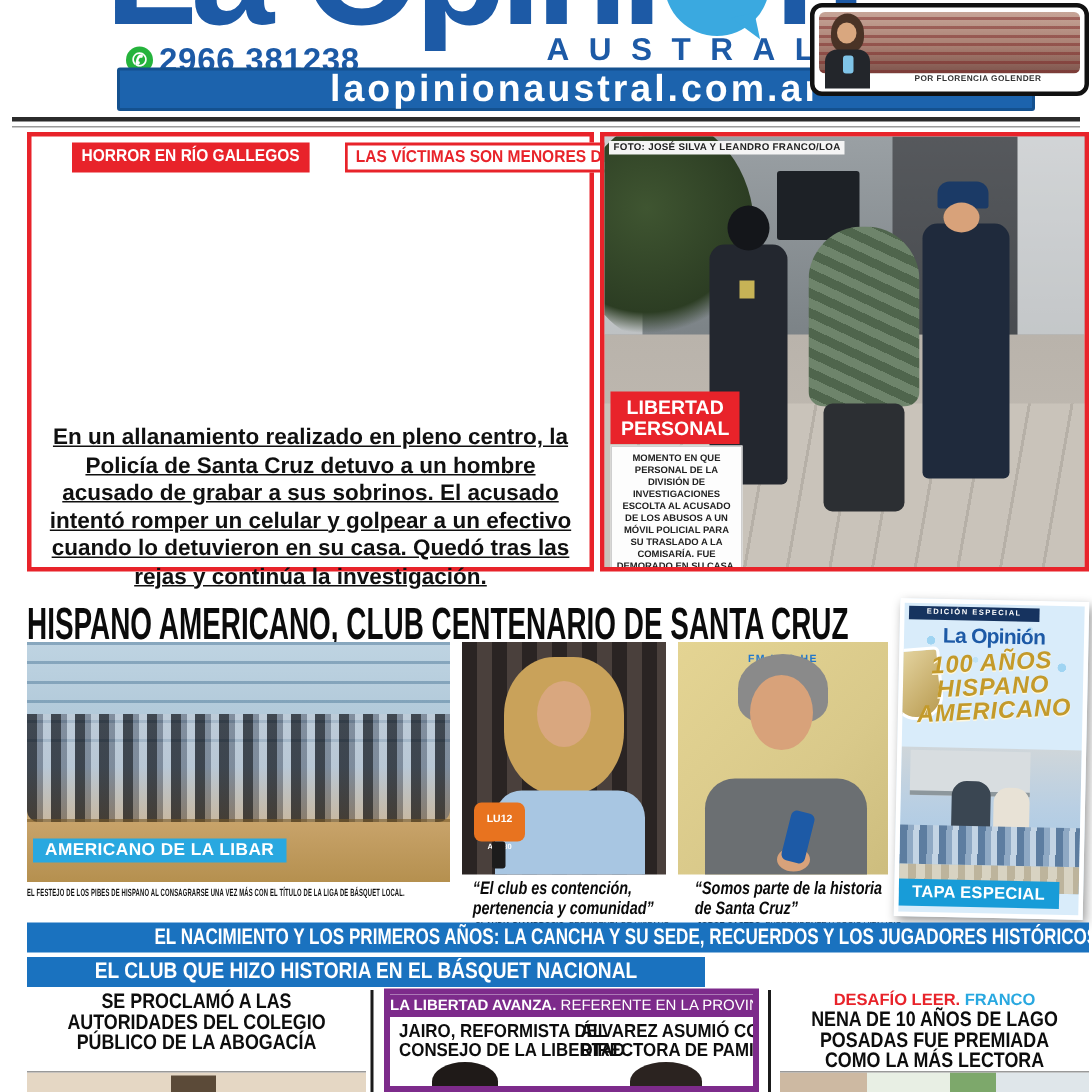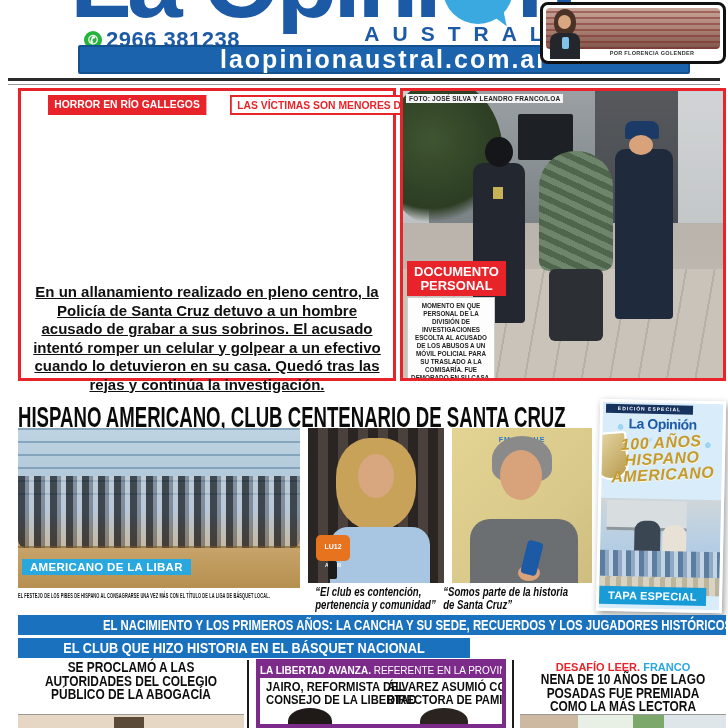--- a/index.html
+++ b/index.html
@@ -222,21 +222,21 @@
   #poster-2-text { position:absolute; left:0; top:8px; width:100%; text-align:center;
     font-size:7px; font-weight:bold; color:#2277cc; letter-spacing:1px; }
   #portrait-2 .hair { position:absolute; left:40px; top:8px; width:60px; height:46px; border-radius:50% 50% 30% 30%; background:#8a8a8a; }
   #portrait-2 .face { position:absolute; left:48px; top:22px; width:42px; height:50px; border-radius:50%; background:#d8a27a; }
   #portrait-2 .body { position:absolute; left:18px; bottom:-6px; width:108px; height:70px; border-radius:20px 20px 0 0; background:#6b6f72; }
   #mic-2 { position:absolute; left:72px; bottom:8px; width:16px; height:34px; border-radius:4px; background:#1d5aa6; transform:rotate(14deg); }
   #mic-2-hand { position:absolute; left:66px; bottom:2px; width:22px; height:16px; border-radius:50%; background:#d8a27a; }
 
   .quote-block { text-align:left; }
   #quote-1 { left:300px; top:586px; width:152px; }
-  #quote-2 { left:428px; top:586px; width:152px; }
+  #quote-2 { left:448px; top:586px; width:152px; }
   .quote-line { font-style:italic; font-weight:800; font-size:12px; line-height:13px;
     color:#0a0a0a; white-space:nowrap; transform:scaleX(.8); transform-origin:center; }
   .attribution { margin-top:2px; font-size:6.8px; color:#222; white-space:nowrap;
     transform:scaleX(.78); transform-origin:center; }
   .attribution .name { font-weight:bold; }
 
   
   .bluebar { background:#1a72bf; color:#fff; font-weight:800; text-align:center; overflow:hidden; }
   #bar-full { left:18px; top:615px; width:708px; height:20px; }
   #bar-full .t { font-size:15px; line-height:20px; white-space:nowrap; transform:scaleX(.76); transform-origin:center; }
@@ -327,21 +327,21 @@
       <span class="badge"></span>
     </div>
     <div class="figure" id="detainee"></div>
     <div class="figure" id="detainee-legs"></div>
     <div class="figure" id="officer-right">
       <span class="cap"></span>
       <span class="face"></span>
     </div>
     <div id="photo-credit">FOTO: JOSÉ SILVA Y LEANDRO FRANCO/LOA</div>
     <div id="doc-badge">
-      <div>DOCUMENTO</div>
+      <div>LIBERTAD</div>
       <div>PERSONAL</div>
     </div>
     <div id="doc-caption">MOMENTO EN QUE PERSONAL DE LA DIVISIÓN DE INVESTIGACIONES ESCOLTA AL ACUSADO DE LOS ABUSOS A UN MÓVIL POLICIAL PARA SU TRASLADO A LA COMISARÍA. FUE DEMORADO EN SU CASA, EN ZAPIOLA AL 200.</div>
   </div>
 
   <div class="abs" id="centenary-headline">HISPANO AMERICANO, CLUB CENTENARIO DE SANTA CRUZ</div>
 
   <div class="abs" id="special-cover">
     <div id="cover-confetti"></div>
     <div id="cover-edition">EDICIÓN ESPECIAL</div>

